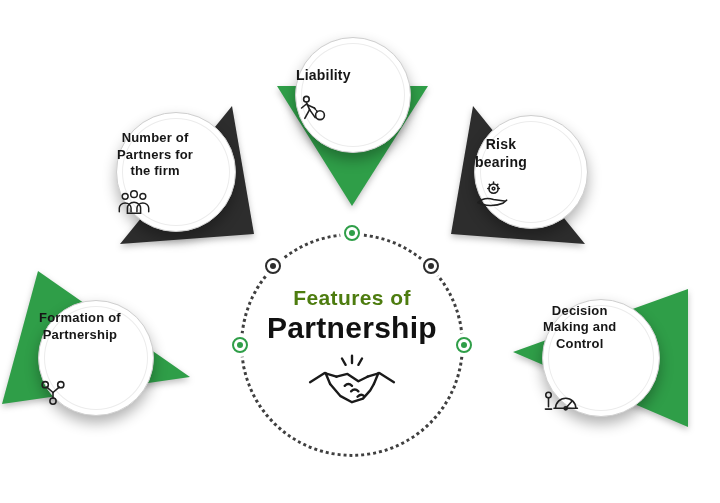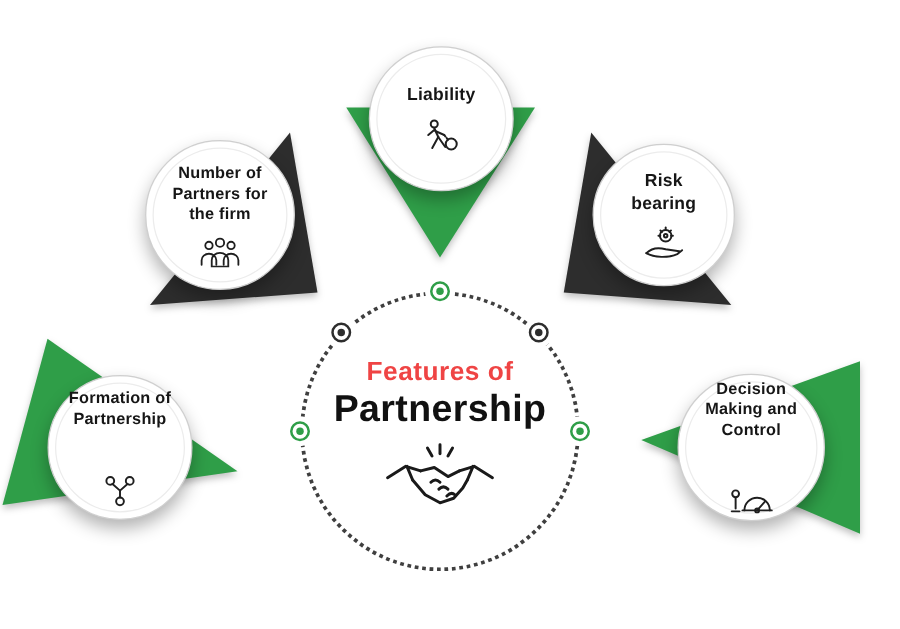--- a/index.html
+++ b/index.html
@@ -12,21 +12,21 @@
           border:3px dotted #3f3f3f; border-radius:50%; z-index:0; }
 
   
   .tri-layer { position:absolute; left:0; top:0; width:720px; height:503px; z-index:1;
                filter: drop-shadow(0 3px 3px rgba(0,0,0,.25)); }
 
   
   .circle { position:absolute; border-radius:50%; background:#fff;
             border:1px solid #cfcfcf;
             box-shadow: 0 7px 14px rgba(0,0,0,.30), inset 0 0 0 5px #fff, inset 0 0 0 6px #ececec;
-            z-index:2; display:flex; flex-direction:column; align-items:center; justify-content:center;
+            z-index:2; display:flex; flex-direction:column; align-items:flex-start; justify-content:center;
             gap:9px; }
   .circle.liability   { left:295px; top:37px;  width:116px; height:116px; }
   .circle.partners    { left:116px; top:112px; width:120px; height:120px; }
   .circle.risk        { left:474px; top:115px; width:114px; height:114px; }
   .circle.formation   { left:38px;  top:300px; width:116px; height:116px;gap:36px; }
   .circle.decision    { left:542px; top:299px; width:118px; height:118px;gap:36px; }
 
   .label { font-weight:700; font-size:13px; line-height:1.28; letter-spacing:.2px;
            color:#161616; text-align:center; white-space:pre-line; }
   .label.big { font-size:14px; }
@@ -42,21 +42,21 @@
   .marker.dark  { color:#2d2d2d; }
   .marker.m-top { left:344px; top:225px; }
   .marker.m-ul  { left:265px; top:258px; }
   .marker.m-ur  { left:423px; top:258px; }
   .marker.m-l   { left:232px; top:337px; }
   .marker.m-r   { left:456px; top:337px; }
 
   
   .center-block { position:absolute; left:240px; top:286px; width:224px; z-index:3;
                   display:flex; flex-direction:column; align-items:center; }
-  .center-t1 { font-size:21px; font-weight:600; color:#ef4444; letter-spacing:.4px; }
+  .center-t1 { font-size:21px; font-weight:600; color:#4d7c0f; letter-spacing:.4px; }
   .center-t2 { font-size:30px; font-weight:800; color:#111; letter-spacing:.3px; margin-top:1px; }
   .center-icon { margin-top:8px; }
 </style>
 </head>
 <body>
 
 <div class="canvas">
 
   <div class="ring"></div>
 

